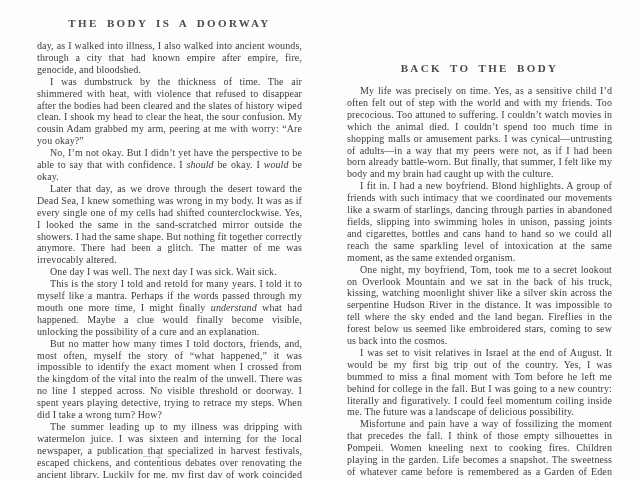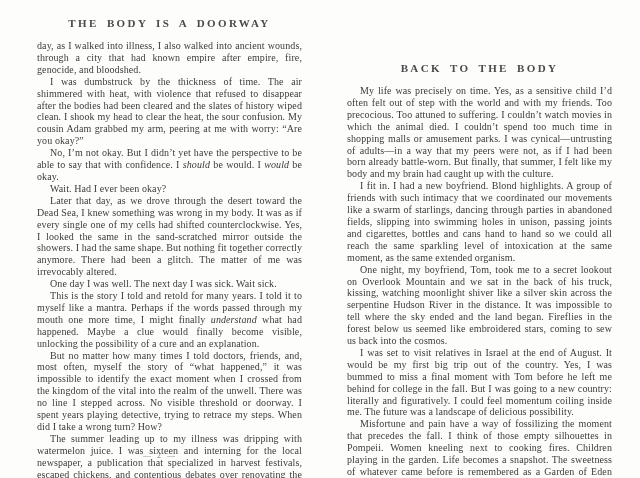--- a/index.html
+++ b/index.html
@@ -61,22 +61,21 @@
 </head>
 <body>
 
 <div class="spread">
 
   <div class="page left">
     <div class="running-head">THE BODY IS A DOORWAY</div>
     <div class="body-text">
         <p class="para"><span>day, as I walked into illness, I also walked into ancient wounds, through a city that had known empire after empire, fire, genocide, and bloodshed.</span></p>
         <p class="para indent"><span>I was dumbstruck by the thickness of time. The air shimmered with heat, with violence that refused to disappear after the bodies had been cleared and the slates of history wiped clean. I shook my head to clear the heat, the sour confusion. My cousin Adam grabbed my arm, peering at me with worry: “Are you okay?”</span></p>
-        <p class="para indent"><span>No, I’m not okay. But I didn’t yet have the perspective to be able to say that with confidence. I </span><i>should</i><span> be would. I </span><i>would</i><span> be okay.</span></p>
-        <p class="para indent"><span>Wait. Had I ever been okay?</span></p>
+        <p class="para indent"><span>No, I’m not okay. But I didn’t yet have the perspective to be able to say that with confidence. I </span><i>should</i><span> be okay. I </span><i>would</i><span> be okay.</span></p>
         <p class="para indent"><span>Later that day, as we drove through the desert toward the Dead Sea, I knew something was wrong in my body. It was as if every single one of my cells had shifted counterclockwise. Yes, I looked the same in the sand-scratched mirror outside the showers. I had the same shape. But nothing fit together correctly anymore. There had been a glitch. The matter of me was irrevocably altered.</span></p>
         <p class="para indent"><span>One day I was well. The next day I was sick. Wait sick.</span></p>
         <p class="para indent"><span>This is the story I told and retold for many years. I told it to myself like a mantra. Perhaps if the words passed through my mouth one more time, I might finally </span><i>understand</i><span> what had happened. Maybe a clue would finally become visible, unlocking the possibility of a cure and an explanation.</span></p>
         <p class="para indent"><span>But no matter how many times I told doctors, friends, and, most often, myself the story of “what happened,” it was impossible to identify the exact moment when I crossed from the kingdom of the vital into the realm of the unwell. There was no line I stepped across. No visible threshold or doorway. I spent years playing detective, trying to retrace my steps. When did I take a wrong turn? How?</span></p>
         <p class="para indent"><span>The summer leading up to my illness was dripping with watermelon juice. I was sixteen and interning for the local newspaper, a publication that specialized in harvest festivals, escaped chickens, and contentious debates over renovating the ancient library. Luckily for me, my first day of work coincided with the most dramatic day my hometown had seen in years: the older brother of a classmate robbed a bank and there was a high-speed police chase down</span></p>
       </div>
     <div class="folio">— 2 —</div>
   </div>
 
   <div class="page right">

